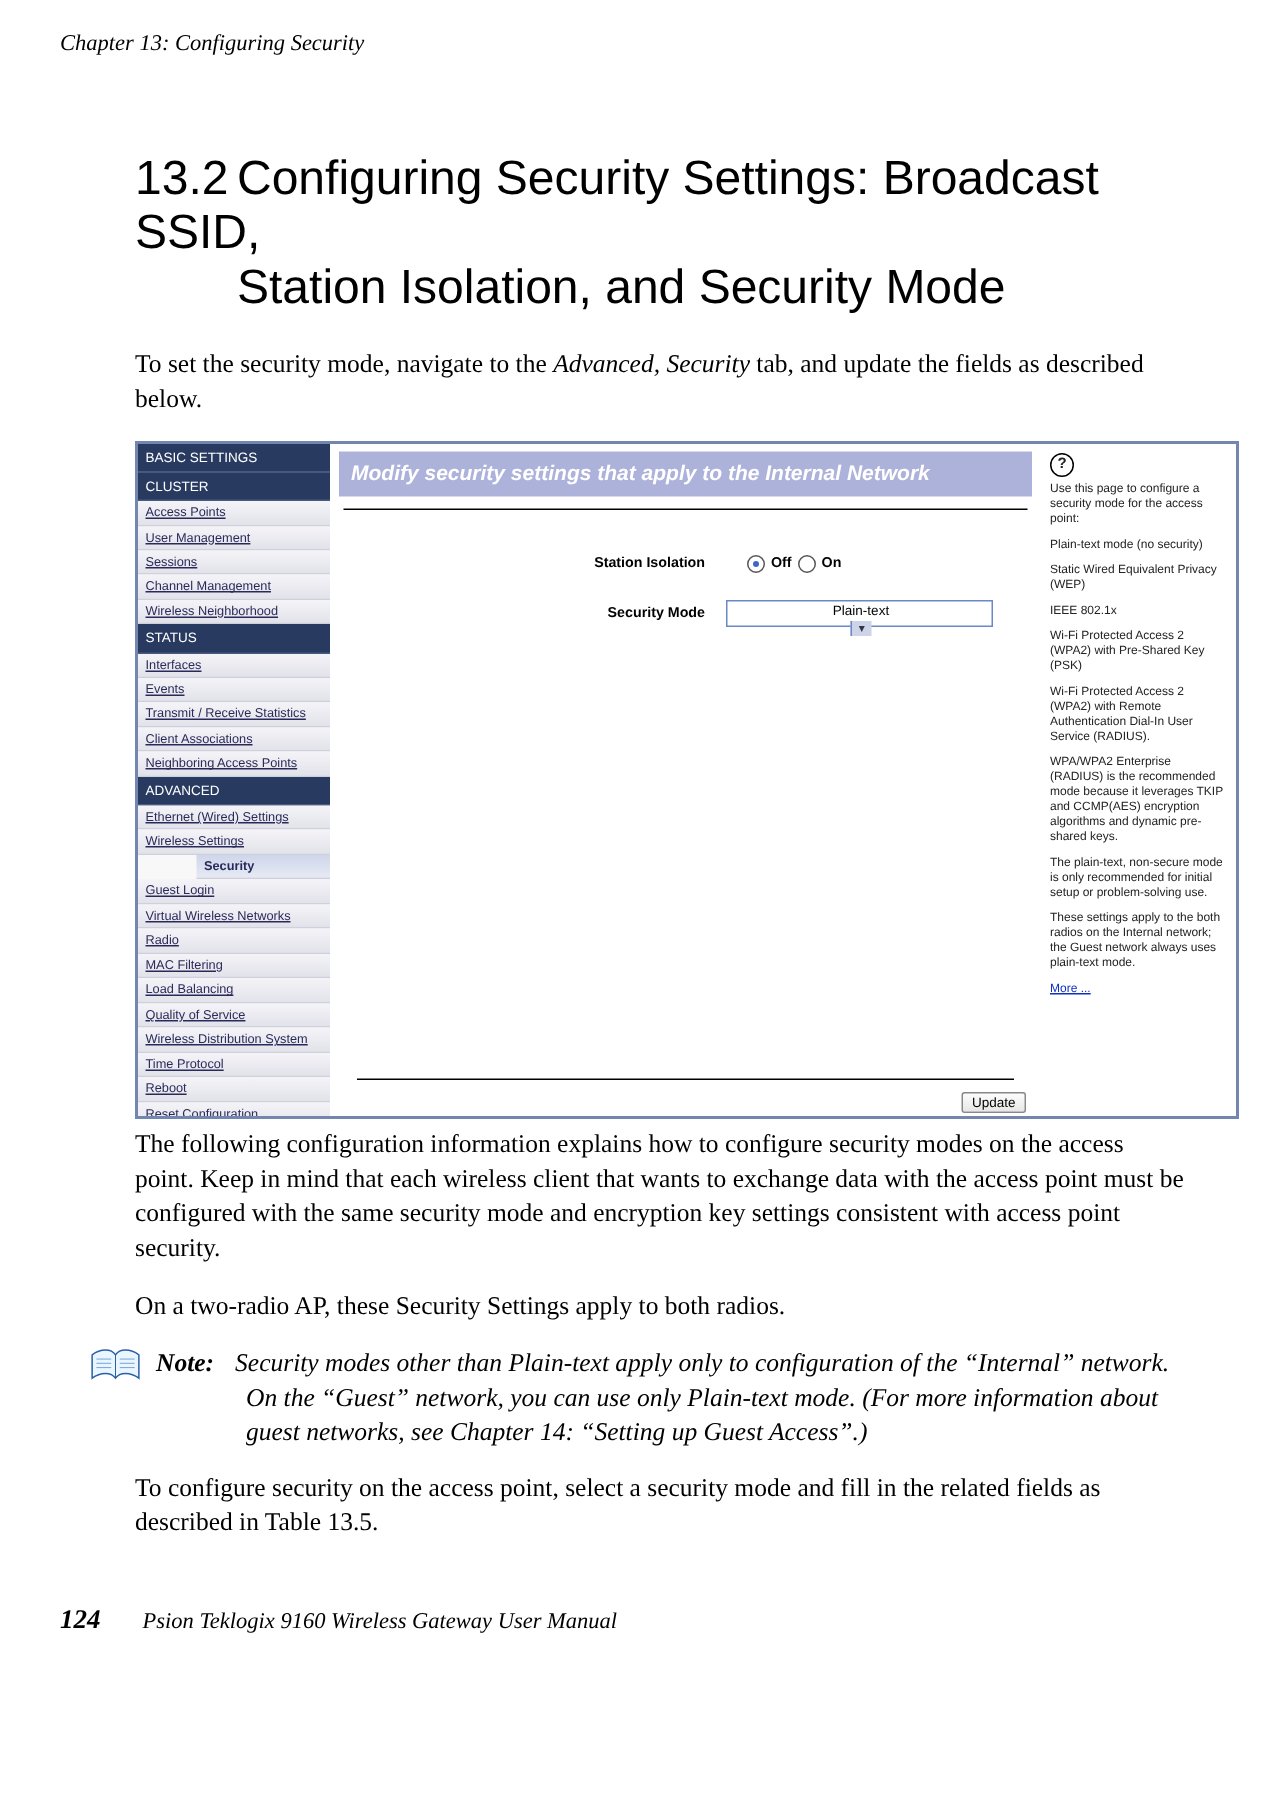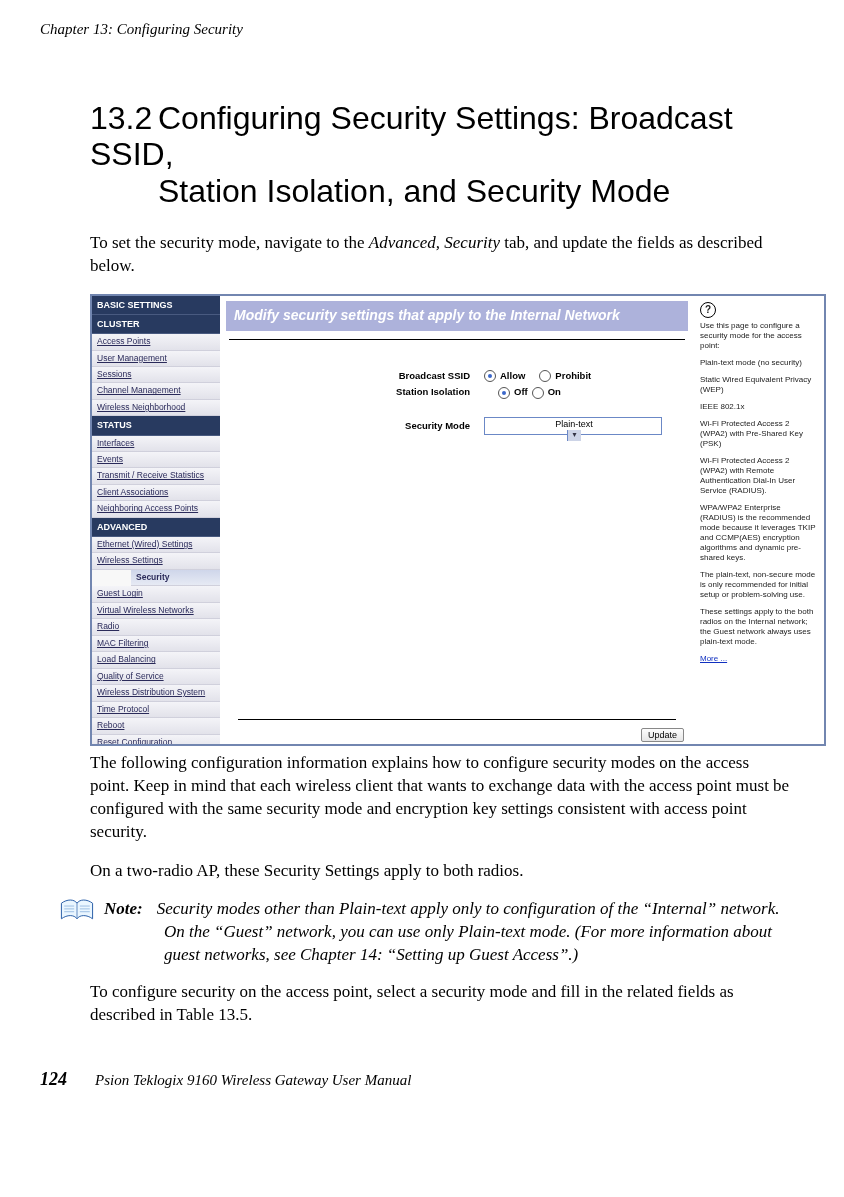--- a/index.html
+++ b/index.html
@@ -59,21 +59,21 @@
   }
   .side {
     position: absolute;
     left: 0; top: 0; bottom: 0;
     width: 128px;
     background: #f8f8f8;
   }
   .side .grp-head {
     background: #283a60;
     color: #fff;
-    font-weight: bold;
+    font-weight: normal;
     padding: 3px 5px;
     font-size: 9px;
     border-bottom: 1px solid #495a80;
   }
   .side .link {
     background: linear-gradient(#f4f4f8, #e2e2ea);
     color: #2a2a5a;
     padding: 2px 5px;
     font-size: 8.5px;
     border-bottom: 1px solid #d0d0dc;
@@ -216,30 +216,20 @@
         <div class="link">Wireless Distribution System</div>
         <div class="link">Time Protocol</div>
         <div class="link">Reboot</div>
         <div class="link">Reset Configuration</div>
       </div>
   <div class="main-area">
     <div class="banner">Modify security settings that apply to the Internal Network</div>
     <div class="rule-line"></div>
     <div class="form-rows">
       <div class="form-row">
-        <div class="lbl">Broadcast SSID</div>
-        <div class="opts">
-          <span class="rb sel"></span>
-          <span>Allow</span>
-          <span style="width:6px"></span>
-          <span class="rb"></span>
-          <span>Prohibit</span>
-        </div>
-      </div>
-      <div class="form-row">
         <div class="lbl">Station Isolation</div>
         <div class="opts">
           <span style="width:10px"></span>
           <span class="rb sel"></span>
           <span>Off</span>
           <span class="rb"></span>
           <span>On</span>
         </div>
       </div>
       <div class="form-row sel-row">

